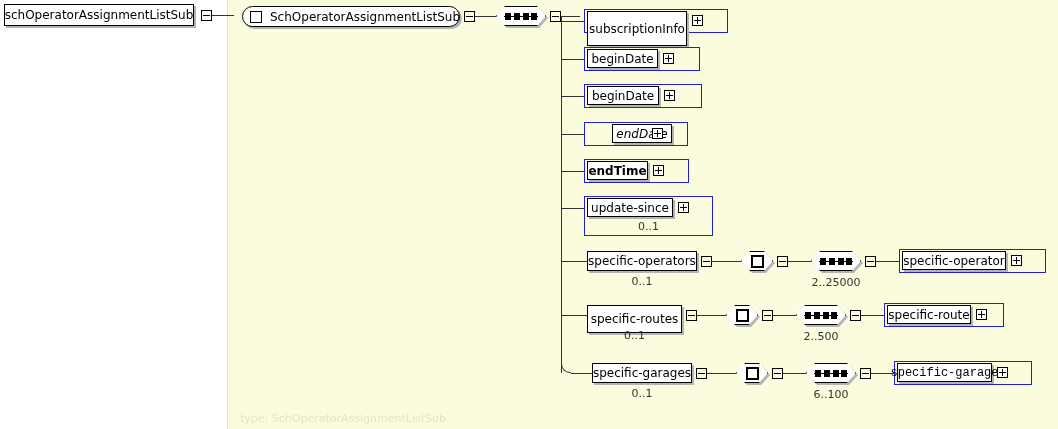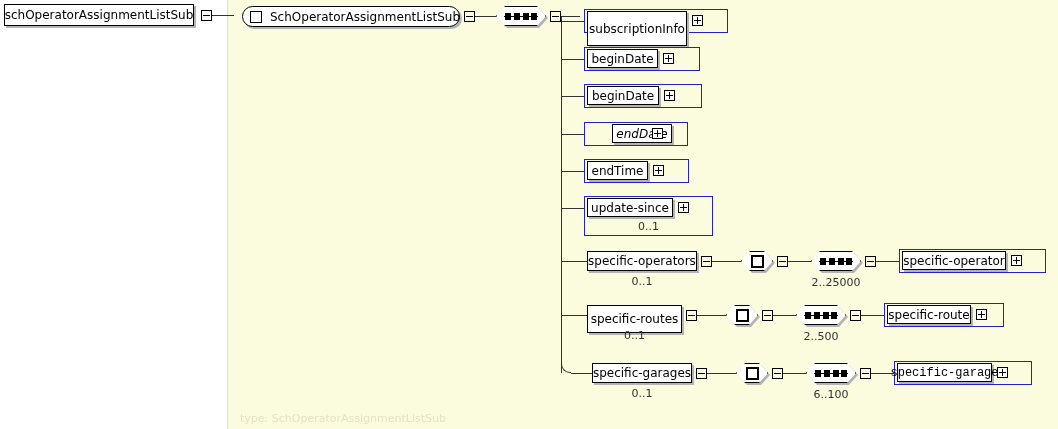--- a/index.html
+++ b/index.html
@@ -255,21 +255,21 @@
 <div class="plate" style="left:587px; top:86px; width:72px; height:19px;">beginDate</div>
 <div class="toggle plus onwhite" style="left:664px; top:90px;"></div>
 
 <div class="hline" style="left:561px; top:134px; width:23px;"></div>
 <div class="bluebox" style="left:584px; top:122px; width:104px; height:24px;"></div>
 <div class="plate" style="left:612px; top:124px; width:60px; height:19px;font-style:italic;">endDate</div>
 <div class="toggle plus onwhite" style="left:652px; top:128px;"></div>
 
 <div class="hline" style="left:561px; top:171px; width:23px;"></div>
 <div class="bluebox" style="left:584px; top:159px; width:105px; height:24px;"></div>
-<div class="plate" style="left:587px; top:161px; width:61px; height:19px;">endTime</div>
+<div class="plate" style="left:587px; top:161px; width:61px; height:19px;font-weight:bold;">endTime</div>
 <div class="toggle plus onwhite" style="left:653px; top:165px;"></div>
 
 <div class="hline" style="left:561px; top:208px; width:23px;"></div>
 <div class="bluebox" style="left:584px; top:196px; width:129px; height:40px;"></div>
 <div class="plate" style="left:587px; top:198px; width:86px; height:19px;">update-since</div>
 <div class="toggle plus onwhite" style="left:678px; top:202px;"></div>
 <div class="card" style="left:584px; top:220px; width:129px;">0..1</div>
 
 <div class="hline" style="left:561px; top:261px; width:26px;"></div>
 <div class="plate" style="left:587px; top:251px; width:110px; height:20px;">specific-operators</div>

